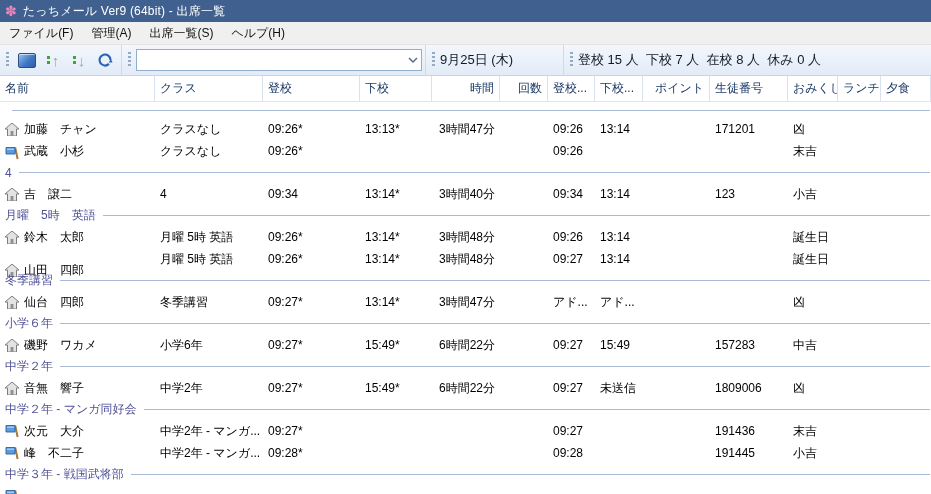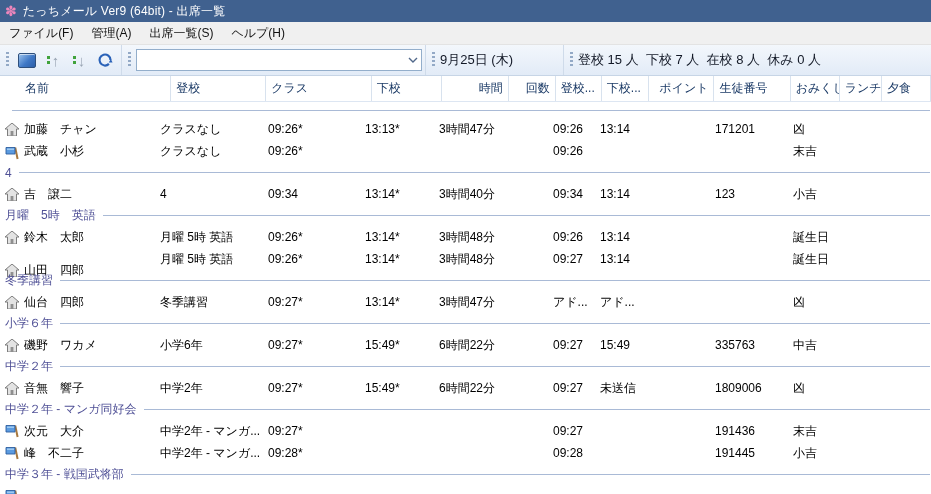--- a/index.html
+++ b/index.html
@@ -48,21 +48,20 @@
   .combo{
     width:276px;height:20px;background:#fff;border:1px solid #93aecb;
     display:flex;align-items:center;justify-content:space-between;padding:0 2px 0 6px;
   }
   .combo-value{flex:1;color:#000;}
   .tb-label{font-size:13px;color:#121826;padding-right:10px;white-space:pre;}
   
   .table-header{
     display:flex;height:25px;background:#fff;border-bottom:1px solid #dde6f2;
     color:#1b3a66;
-    margin-left:20px;
   }
   .hcell{
     box-sizing:border-box;padding:0 5px;display:flex;align-items:center;
     border-right:1px solid #d8e2ee;white-space:nowrap;overflow:hidden;
   }
   .hcell.right{justify-content:flex-end;}
   .table-body{height:394px;overflow:hidden;background:#fff;}
   .group-row{
     height:21px;display:flex;align-items:center;padding-left:5px;
     color:#4f5096;white-space:nowrap;
@@ -136,22 +135,22 @@
   </div>
 
   <div class="tb-panel">
     <span class="grip"></span>
     <span class="tb-label">登校 15 人  下校 7 人  在校 8 人  休み 0 人</span>
   </div>
 </div>
 
 <div class="table-header">
     <div class="hcell" style="width: 155px;">名前</div>
+    <div class="hcell" style="width: 108px;">クラス</div>
     <div class="hcell" style="width: 97px;">登校</div>
-    <div class="hcell" style="width: 108px;">クラス</div>
     <div class="hcell" style="width: 72px;">下校</div>
     <div class="hcell right" style="width: 68px;">時間</div>
     <div class="hcell right" style="width: 48px;">回数</div>
     <div class="hcell" style="width: 47px; text-align: right;">登校...</div>
     <div class="hcell" style="width: 48px;">下校...</div>
     <div class="hcell right" style="width: 67px;">ポイント</div>
     <div class="hcell" style="width: 78px;">生徒番号</div>
     <div class="hcell" style="width: 50px;">おみくじ</div>
     <div class="hcell" style="width: 43px;">ランチ</div>
     <div class="hcell" style="width: 50px;">夕食</div>
@@ -327,21 +326,21 @@
         <span>磯野　ワカメ</span>
       </div>
       <div class="cell" style="width: 108px;">小学6年</div>
       <div class="cell" style="width: 97px;">09:27*</div>
       <div class="cell" style="width: 72px;">15:49*</div>
       <div class="cell right" style="width: 68px;">6時間22分</div>
       <div class="cell right" style="width: 48px;"></div>
       <div class="cell" style="width: 47px;">09:27</div>
       <div class="cell" style="width: 48px;">15:49</div>
       <div class="cell right" style="width: 67px;"></div>
-      <div class="cell" style="width: 78px;">335763</div>
+      <div class="cell" style="width: 78px;">157283</div>
       <div class="cell" style="width: 50px;">中吉</div>
       <div class="cell" style="width: 43px;"></div>
       <div class="cell" style="width: 50px;"></div>
     </div>
     <div class="group-row">
       <span>中学２年</span>
       <span class="group-line"></span>
     </div>
     <div class="data-row">
       <div class="cell" style="width: 155px;">

